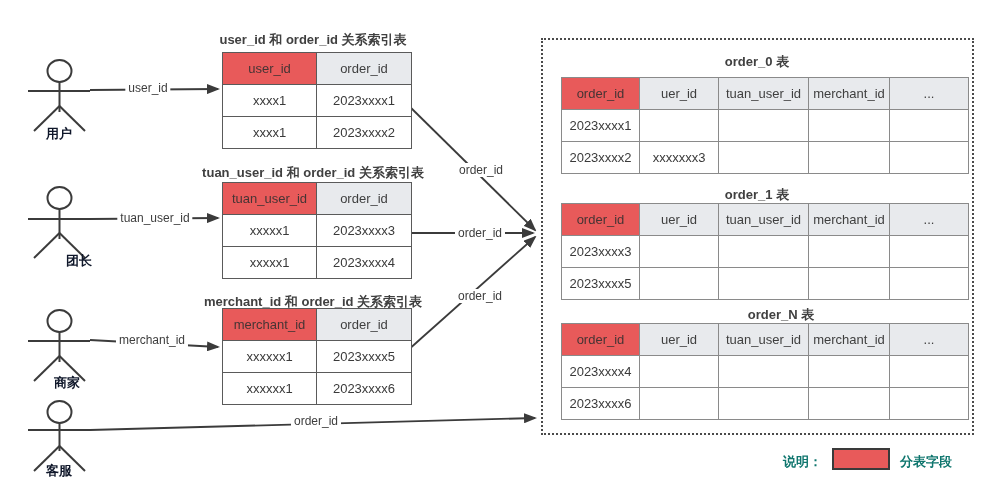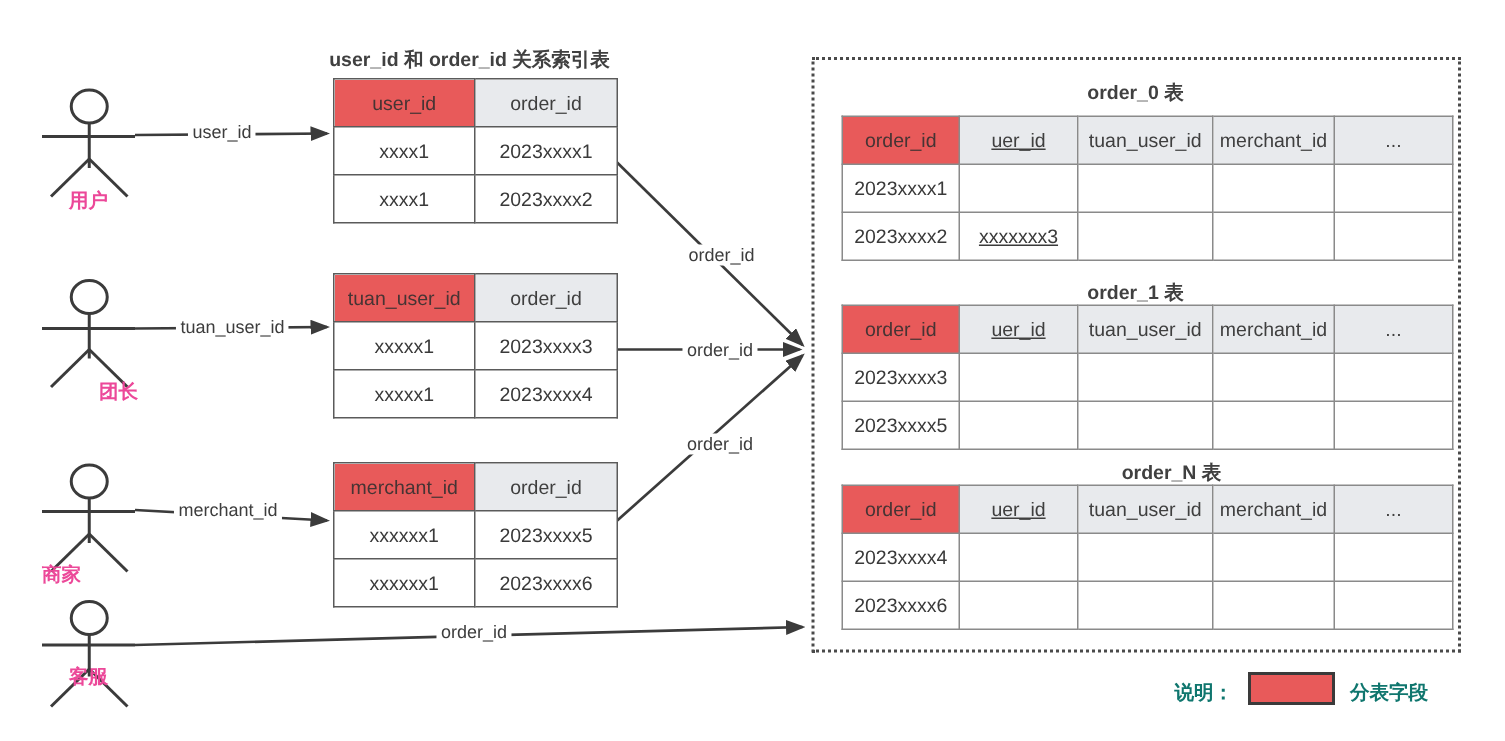--- a/index.html
+++ b/index.html
@@ -9,36 +9,36 @@
     overflow:hidden;
   }
   .abs{position:absolute;}
   svg.layer{position:absolute;left:0;top:0;width:1003px;height:494px;}
   .tbl-title{
     position:absolute;transform:translateX(-50%);
     font-size:13px;font-weight:bold;color:#404040;white-space:nowrap;
   }
   .actor-label{
     position:absolute;transform:translateX(-50%);
-    font-size:13px;font-weight:bold;color:#ec4899;white-space:nowrap;
+    font-size:13px;font-weight:bold;color:#0f172a;white-space:nowrap;
   }
   .arrow-label{
     position:absolute;transform:translateX(-50%);
     background:#fff;padding:0 3px;font-size:12px;color:#3d3d3d;white-space:nowrap;
   }
   table{border-collapse:collapse;table-layout:fixed;background:#fff;}
   .idx-table td, .ord-table td{
     border:1px solid #5a5a5a;height:29px;text-align:center;
     font-size:13px;color:#3a3a3a;overflow:hidden;white-space:nowrap;
   }
   .ord-table td{border-color:#8a8a8a;}
   td.shard{background:#e85a5a;color:#463434;}
   td.hdr{background:#e8eaed;color:#3f3f3f;}
   .idx-table td.c1{width:91px;} .idx-table td.c2{width:92px;}
-  .ord-table td.o1{width:75px;} .ord-table td.o2{width:76px;text-decoration:underline;}
+  .ord-table td.o1{width:75px;} .ord-table td.o2{width:76px;}
   .ord-table td.o3{width:87px;} .ord-table td.o4{width:78px;}
   .ord-table td.o5{width:76px;}
   .shard-box{
     position:absolute;left:541px;top:38px;width:433px;height:397px;
     border:2px dotted #4a4a4a;box-sizing:border-box;
   }
   .legend-swatch{
     position:absolute;left:832px;top:448px;width:58px;height:22px;
     background:#e85a5a;border:2px solid #3a3a3a;box-sizing:border-box;
   }
@@ -94,22 +94,22 @@
 
     <line x1="90" y1="430" x2="535" y2="418" stroke="#3b3b3b" stroke-width="1.8" marker-end="url(#ah)"></line>
 
     <line x1="406" y1="103" x2="535" y2="230" stroke="#3b3b3b" stroke-width="1.8" marker-end="url(#ah)"></line>
     <line x1="406" y1="233" x2="533" y2="233" stroke="#3b3b3b" stroke-width="1.8" marker-end="url(#ah)"></line>
     <line x1="407" y1="351" x2="535" y2="237" stroke="#3b3b3b" stroke-width="1.8" marker-end="url(#ah)"></line>
   </svg>
 
   <div class="actor-label" style="left:59px;top:125px;">用户</div>
   <div class="actor-label" style="left:59px;top:252px;padding-left:40px;">团长</div>
-  <div class="actor-label" style="left:41px;top:374px;text-align:right;">商家</div>
-  <div class="actor-label" style="left:59px;top:442px;">客服</div>
+  <div class="actor-label" style="left:67px;top:374px;text-align:right;">商家</div>
+  <div class="actor-label" style="left:59px;top:462px;">客服</div>
 
   <div class="arrow-label" style="left:148px;top:81px;">user_id</div>
   <div class="arrow-label" style="left:155px;top:211px;">tuan_user_id</div>
   <div class="arrow-label" style="left:152px;top:333px;">merchant_id</div>
   <div class="arrow-label" style="left:316px;top:414px;">order_id</div>
 
   <div class="arrow-label" style="left:481px;top:163px;">order_id</div>
   <div class="arrow-label" style="left:480px;top:226px;">order_id</div>
   <div class="arrow-label" style="left:480px;top:289px;">order_id</div>
 
@@ -126,39 +126,41 @@
         <td class="c2">2023xxxx1</td>
       </tr>
       <tr>
         <td class="c1">xxxx1</td>
         <td class="c2">2023xxxx2</td>
       </tr>
     </tbody>
       </table>
   </div>
 
+  <div class="tbl-title" style="left:313px;top:164px;">tuan_user_id 和 order_id 关系索引表</div>
   <div class="abs idx-table" style="left:222px;top:182px;">
     <table>
       <tbody>
           <tr>
         <td class="c1 shard">tuan_user_id</td>
         <td class="c2 hdr">order_id</td>
       </tr>
       <tr>
         <td class="c1">xxxxx1</td>
         <td class="c2">2023xxxx3</td>
       </tr>
       <tr>
         <td class="c1">xxxxx1</td>
         <td class="c2">2023xxxx4</td>
       </tr>
     </tbody>
       </table>
   </div>
 
+  <div class="tbl-title" style="left:313px;top:293px;">merchant_id 和 order_id 关系索引表</div>
   <div class="abs idx-table" style="left:222px;top:308px;">
     <table>
       <tbody>
           <tr>
         <td class="c1 shard">merchant_id</td>
         <td class="c2 hdr">order_id</td>
       </tr>
       <tr>
         <td class="c1">xxxxxx1</td>
         <td class="c2">2023xxxx5</td>

